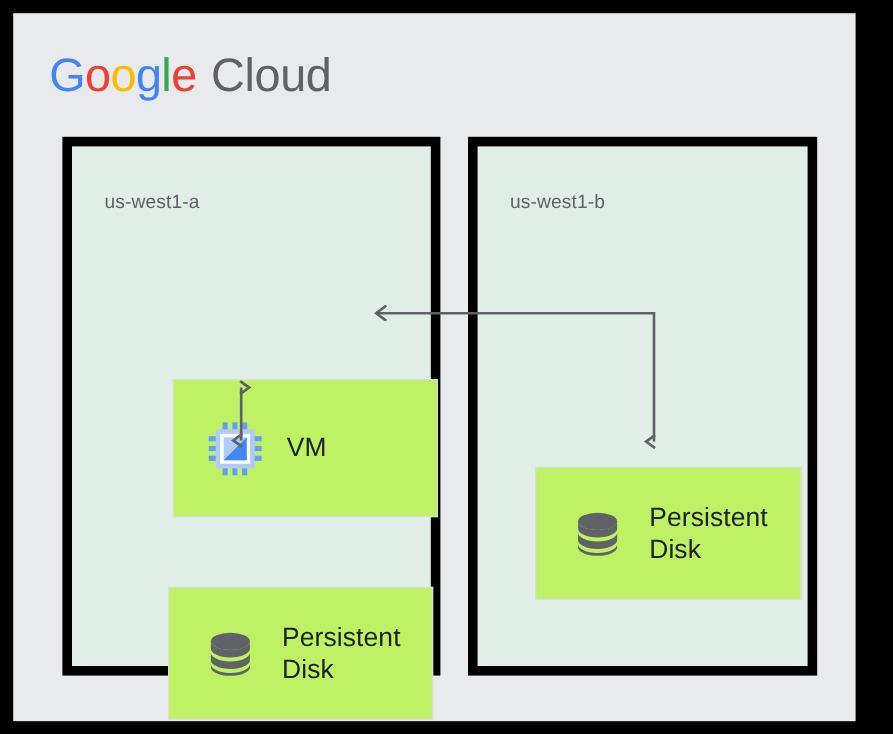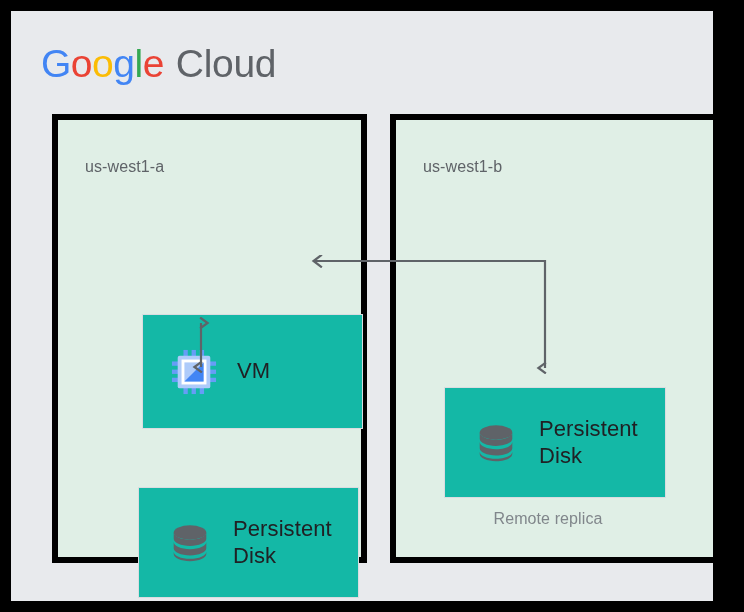--- a/index.html
+++ b/index.html
@@ -62,50 +62,50 @@
     font-size: 39px;
     color: #5f6368;
     letter-spacing: -0.3px;
     text-align: right;
   }
 
   
   .zone {
     position: absolute;
     background: #e0efe6;
-    border: 6px solid #000000;
+    border: 8px solid #000000;
     box-sizing: border-box;
     text-decoration: underline;
   }
   #zone-a {
     left: 41px;
     top: 103px;
     width: 315px;
     height: 449px;
   }
   #zone-b {
     left: 379px;
     top: 103px;
-    width: 353px;
+    width: 291px;
     height: 449px;
   }
   .zone-label {
     position: absolute;
     left: 27px;
     top: 38px;
     font-size: 16px;
     color: #5f6368;
     letter-spacing: 0.1px;
     white-space: nowrap;
   }
 
   
   .card {
     position: absolute;
-    background: #14b8a6;
+    background: #bef264;
     border: 1px solid #dadce0;
     box-sizing: border-box;
     display: flex;
     align-items: center;
     padding-left: 28px;
     gap: 20px;
   }
   #vm-card {
     left: 84px;
     top: 194px;
@@ -234,21 +234,20 @@
             <path d="M7 23 v6.5 c0 4.14 7.61 7.5 17 7.5 s17-3.36 17-7.5 V23 c0 4.14-7.61 7.5-17 7.5 S7 27.14 7 23 Z"></path>
             <path d="M7 33 v2.5 c0 4.14 7.61 7.5 17 7.5 s17-3.36 17-7.5 V33 c0 4.14-7.61 7.5-17 7.5 S7 37.14 7 33 Z"></path>
           </g>
         </svg>
         <div class="card-label">
           <div>Persistent</div>
           <div>Disk</div>
         </div>
       </div>
 
-      <div class="replica-caption">Remote replica</div>
     </div>
 
     <svg class="connector-layer" viewBox="0 0 702 590">
       <defs>
         <marker id="ah-up" markerWidth="12" markerHeight="12" refX="6" refY="9" orient="auto" markerUnits="userSpaceOnUse">
           <path d="M1.2 9 L6 2.4 L10.8 9" fill="none" stroke="#5F6368" stroke-width="2.2" stroke-linecap="square" stroke-linejoin="miter"></path>
         </marker>
         <marker id="ah-down" markerWidth="12" markerHeight="12" refX="6" refY="3" orient="auto" markerUnits="userSpaceOnUse">
           <path d="M1.2 3 L6 9.6 L10.8 3" fill="none" stroke="#5F6368" stroke-width="2.2" stroke-linecap="square" stroke-linejoin="miter"></path>
         </marker>

